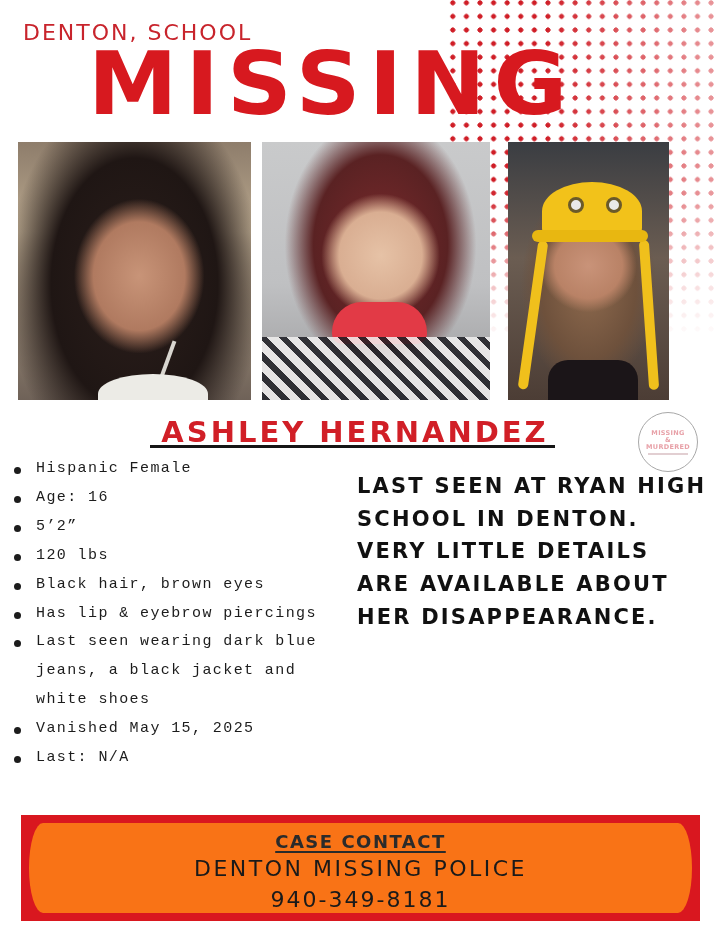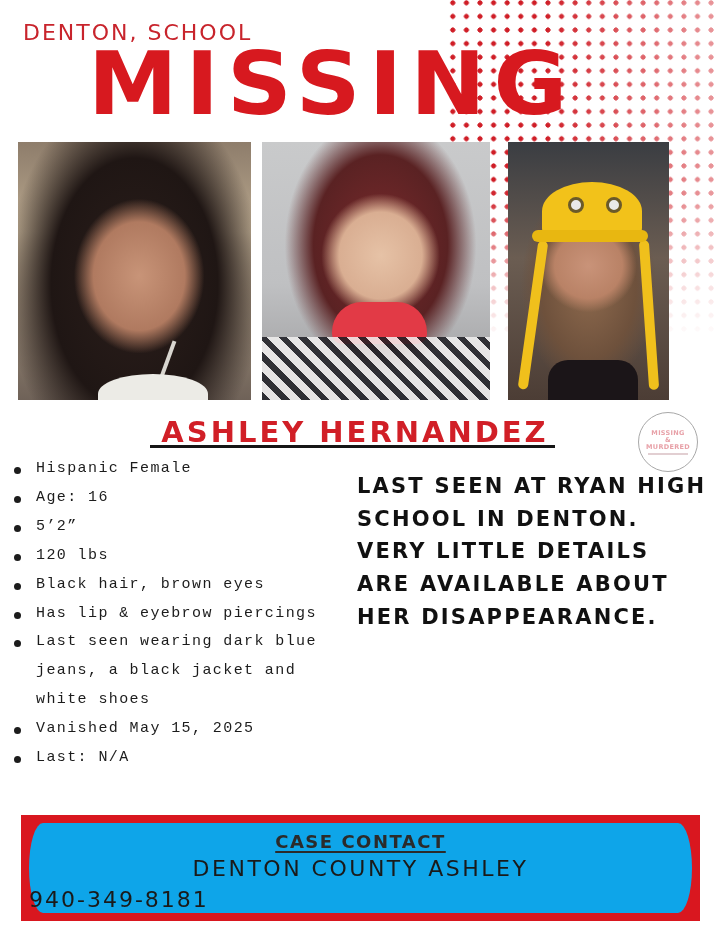--- a/index.html
+++ b/index.html
@@ -127,34 +127,34 @@
     font-size: 21px; line-height: 32.7px; letter-spacing: 2.2px; color: #111;
     text-transform: uppercase;
   }
 
   .contact {
     position: absolute; left: 21px; top: 815px; width: 679px; height: 106px;
     background: #d9171f;
   }
   .contact-inner {
     position: absolute; left: 8px; top: 8px; right: 8px; bottom: 8px;
-    background: #0ea5e9; border-radius: 14px / 50%;
+    background: #f97316; border-radius: 14px / 50%;
   }
   .contact-heading {
     position: absolute; left: 0; right: 0; top: 8px; text-align: center;
     font-family: "DejaVu Sans", sans-serif; font-weight: bold; font-size: 18px; letter-spacing: 1.5px;
     color: #2b2b2b;
   }
   .contact-heading span { text-decoration: underline; text-decoration-thickness: 2px; text-underline-offset: 3px; }
   .contact-agency {
     position: absolute; left: 0; right: 0; top: 33px; text-align: center;
     font-family: "DejaVu Sans", sans-serif; font-size: 22px; letter-spacing: 2.5px; color: #1a1a1a;
   }
   .contact-phone {
-    position: absolute; left: 0; right: 0; top: 64px; text-align: left;
+    position: absolute; left: 0; right: 0; top: 64px; text-align: center;
     font-family: "DejaVu Sans", sans-serif; font-size: 22px; letter-spacing: 2px; color: #1a1a1a;
   }
 </style>
 </head>
 <body>
 
 <div class="dots"></div>
 <div class="dots-fade"></div>
 
 <div class="location">DENTON, SCHOOL</div>
@@ -198,16 +198,16 @@
   <li>Last seen wearing dark blue jeans, a black jacket and white shoes</li>
   <li>Vanished May 15, 2025</li>
   <li>Last: N/A</li>
 </ul>
 
 <div class="summary">LAST SEEN AT RYAN HIGH SCHOOL IN DENTON. VERY LITTLE DETAILS ARE AVAILABLE ABOUT HER DISAPPEARANCE.</div>
 
 <div class="contact">
   <div class="contact-inner">
     <div class="contact-heading"><span>CASE CONTACT</span></div>
-    <div class="contact-agency">DENTON COUNTY ASHLEY</div>
+    <div class="contact-agency">DENTON MISSING POLICE</div>
     <div class="contact-phone">940-349-8181</div>
   </div>
 </div>
 
 </body></html>

